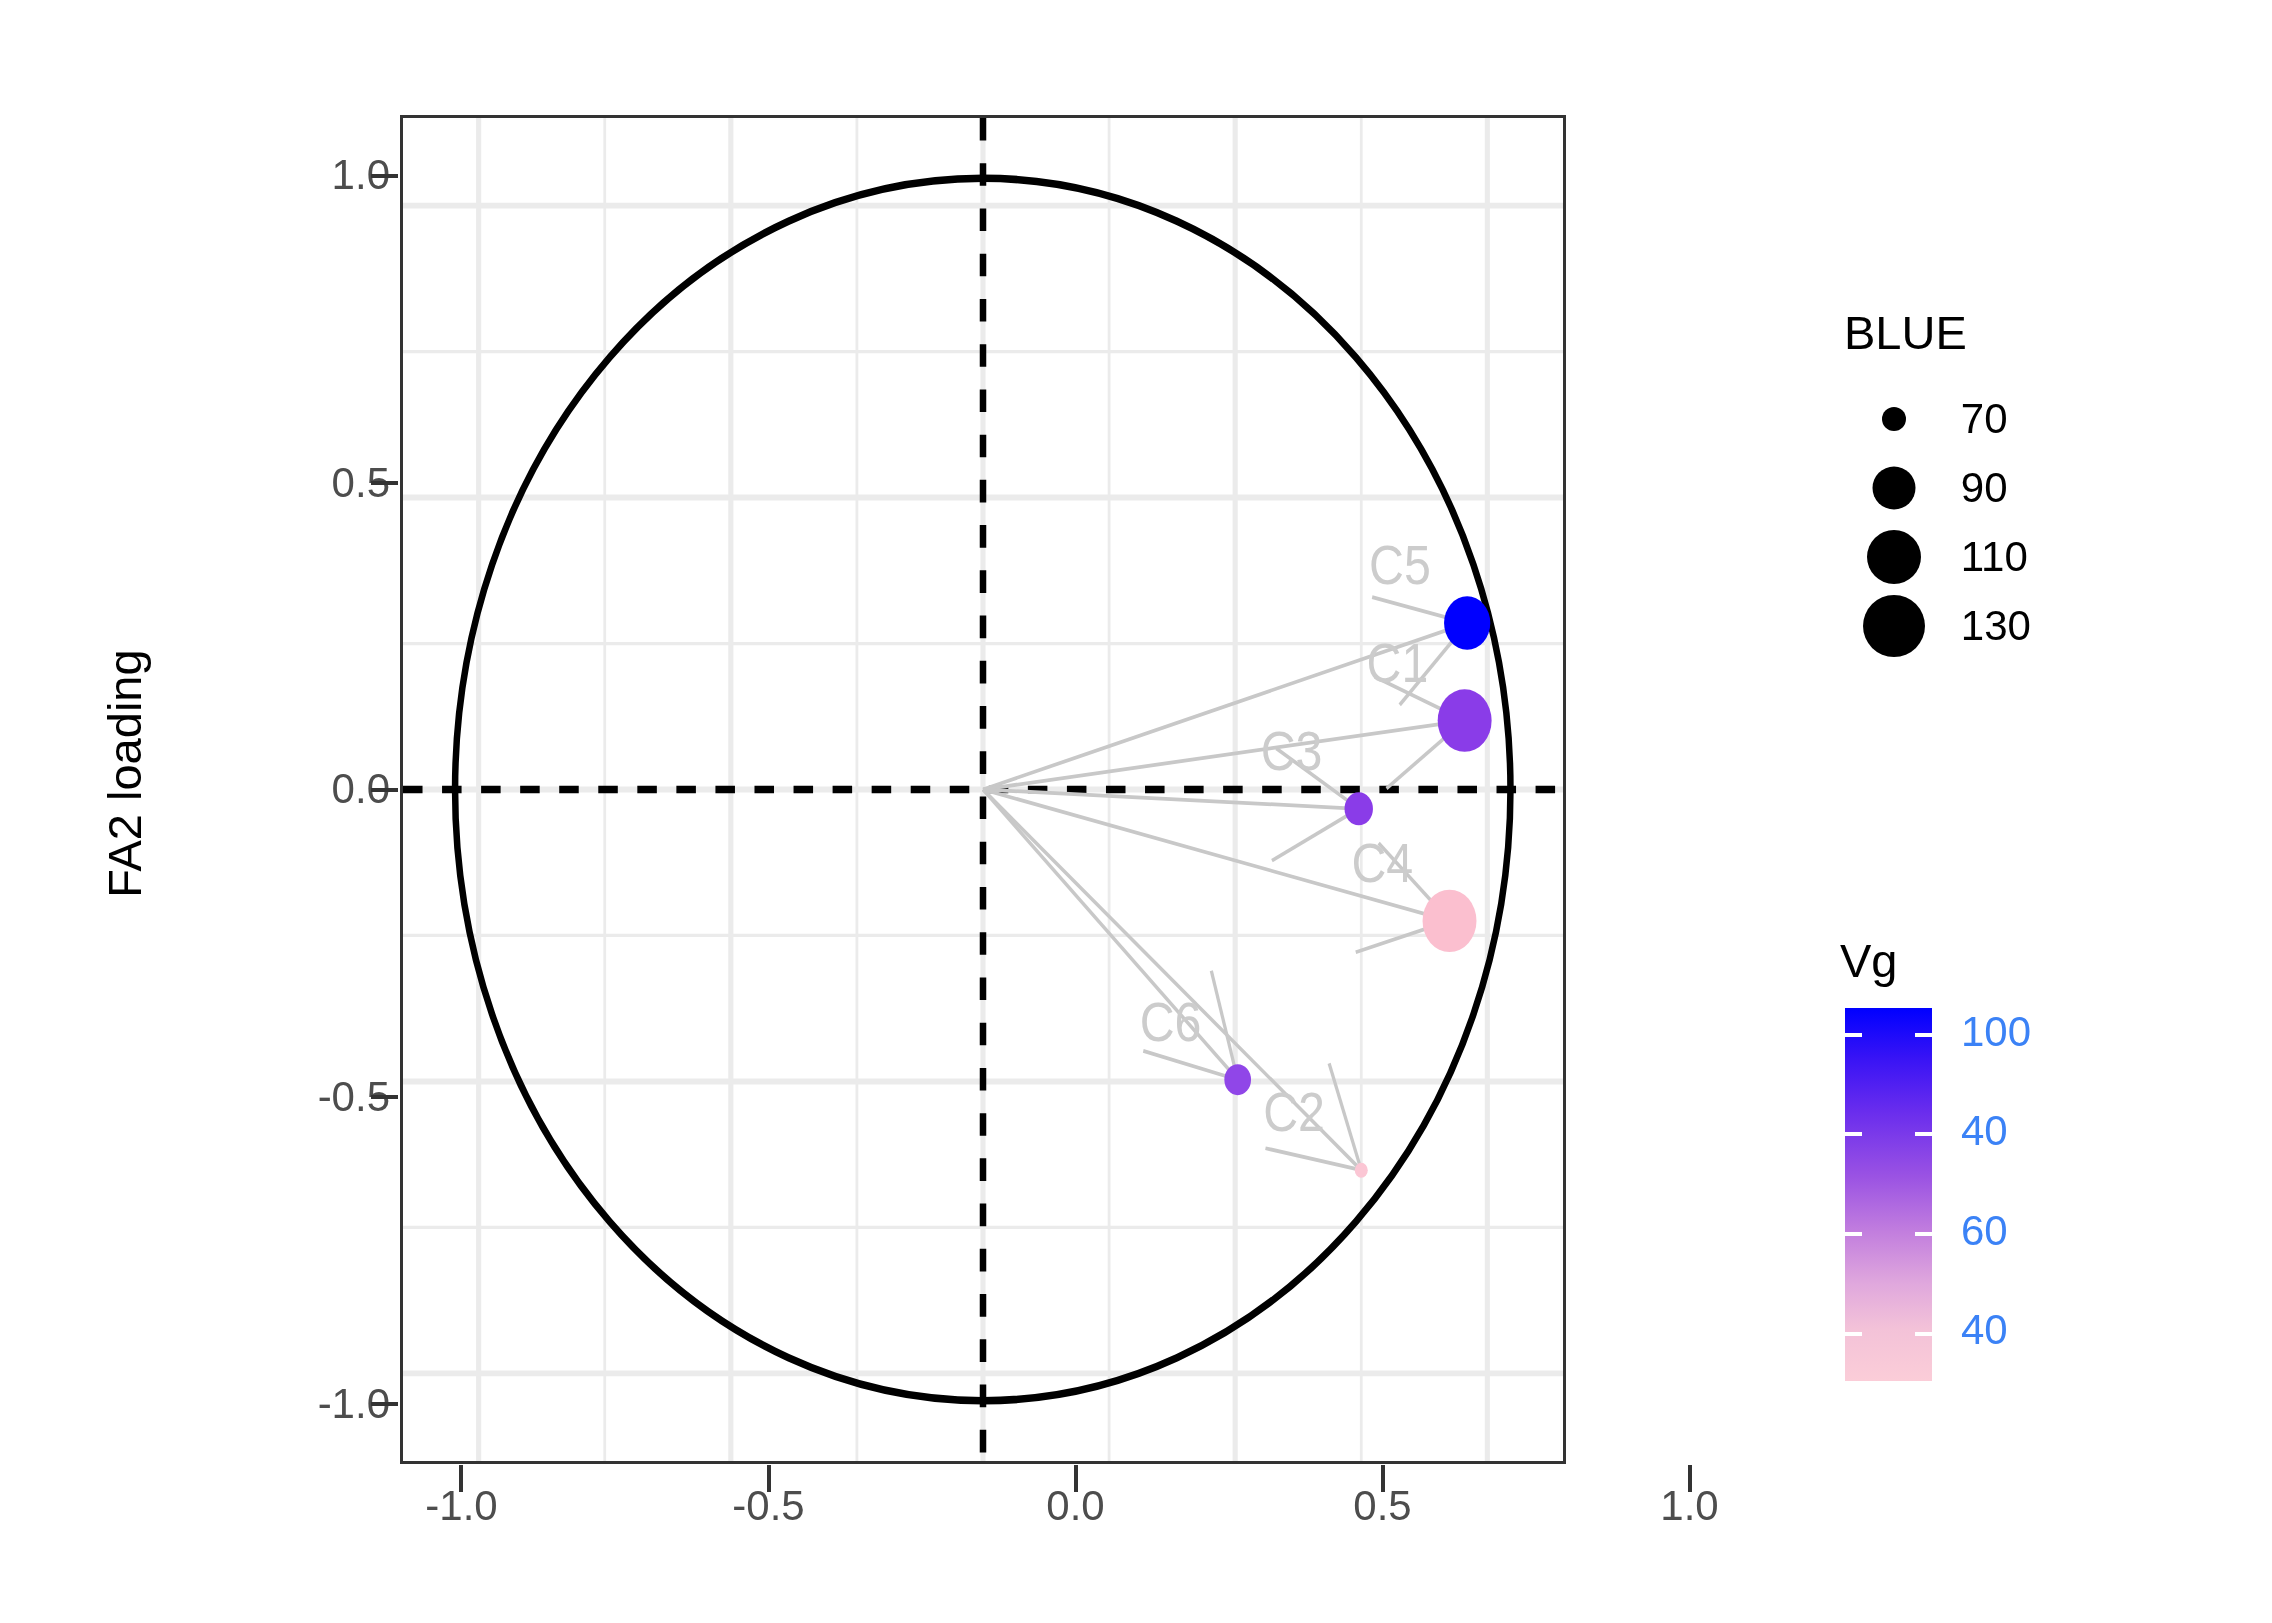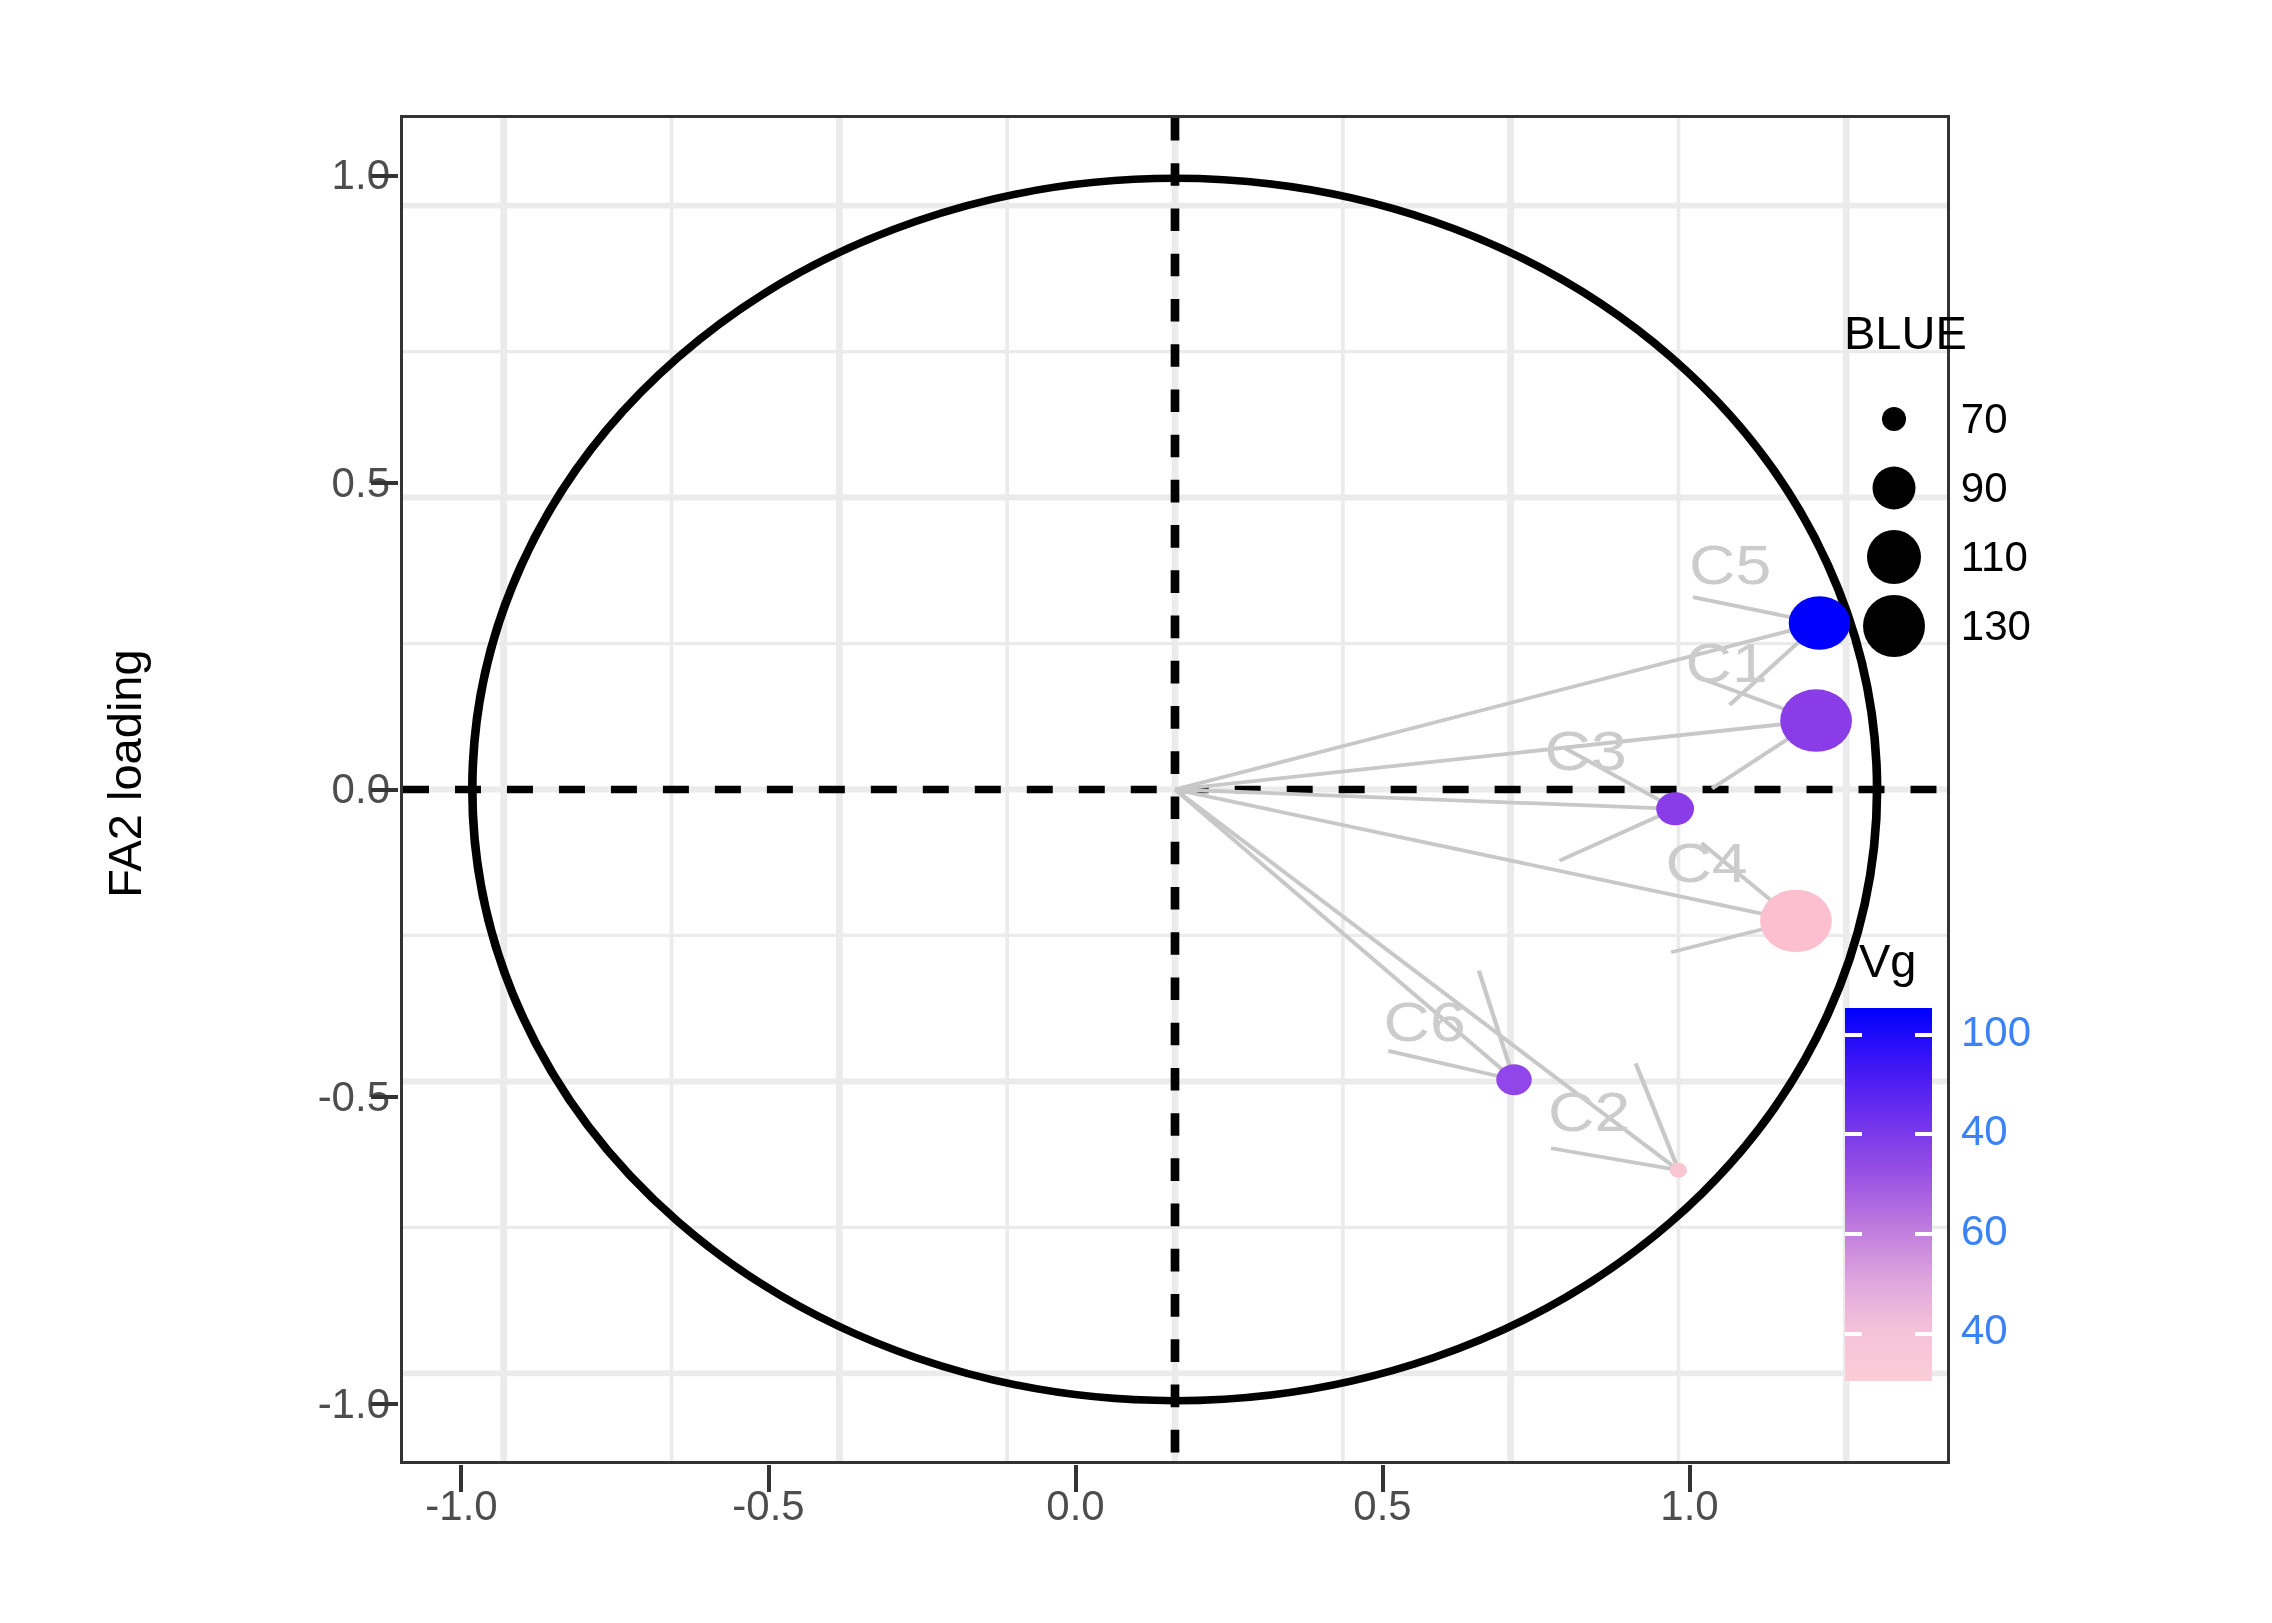--- a/index.html
+++ b/index.html
@@ -73,21 +73,21 @@
     font-size: 42px;
     color: #4d4d4d;
     transform: translateX(-97px);
   }
 
   
   #panel {
     position: absolute;
     left: 400px;
     top: 115px;
-    width: 1550px;
+    width: 1166px;
     height: 1349px;
     background: #ffffff;
     border: 3.8px solid #333333;
     box-sizing: border-box;
   }
   #panel-svg { display: block; width: 100%; height: 100%; }
 
   .tick-mark-y {
     position: absolute;
     left: 371px;
@@ -111,21 +111,21 @@
     width: 411px;
     height: 1349px;
   }
   .legend-title {
     position: absolute;
     font-size: 47px;
     color: #000000;
     white-space: nowrap;
   }
   #blue-legend-title { left: 10px; top: 190px; text-align: right; }
-  #vg-legend-title   { left: 25px; top: 818px; text-align: center; }
+  #vg-legend-title   { left: 6px; top: 818px; text-align: center; }
 
   .size-key-row {
     position: absolute;
     left: 10.8px;
     width: 216px;
     height: 65px;
   }
   .size-key-dot {
     position: absolute;
     left: 49px;

